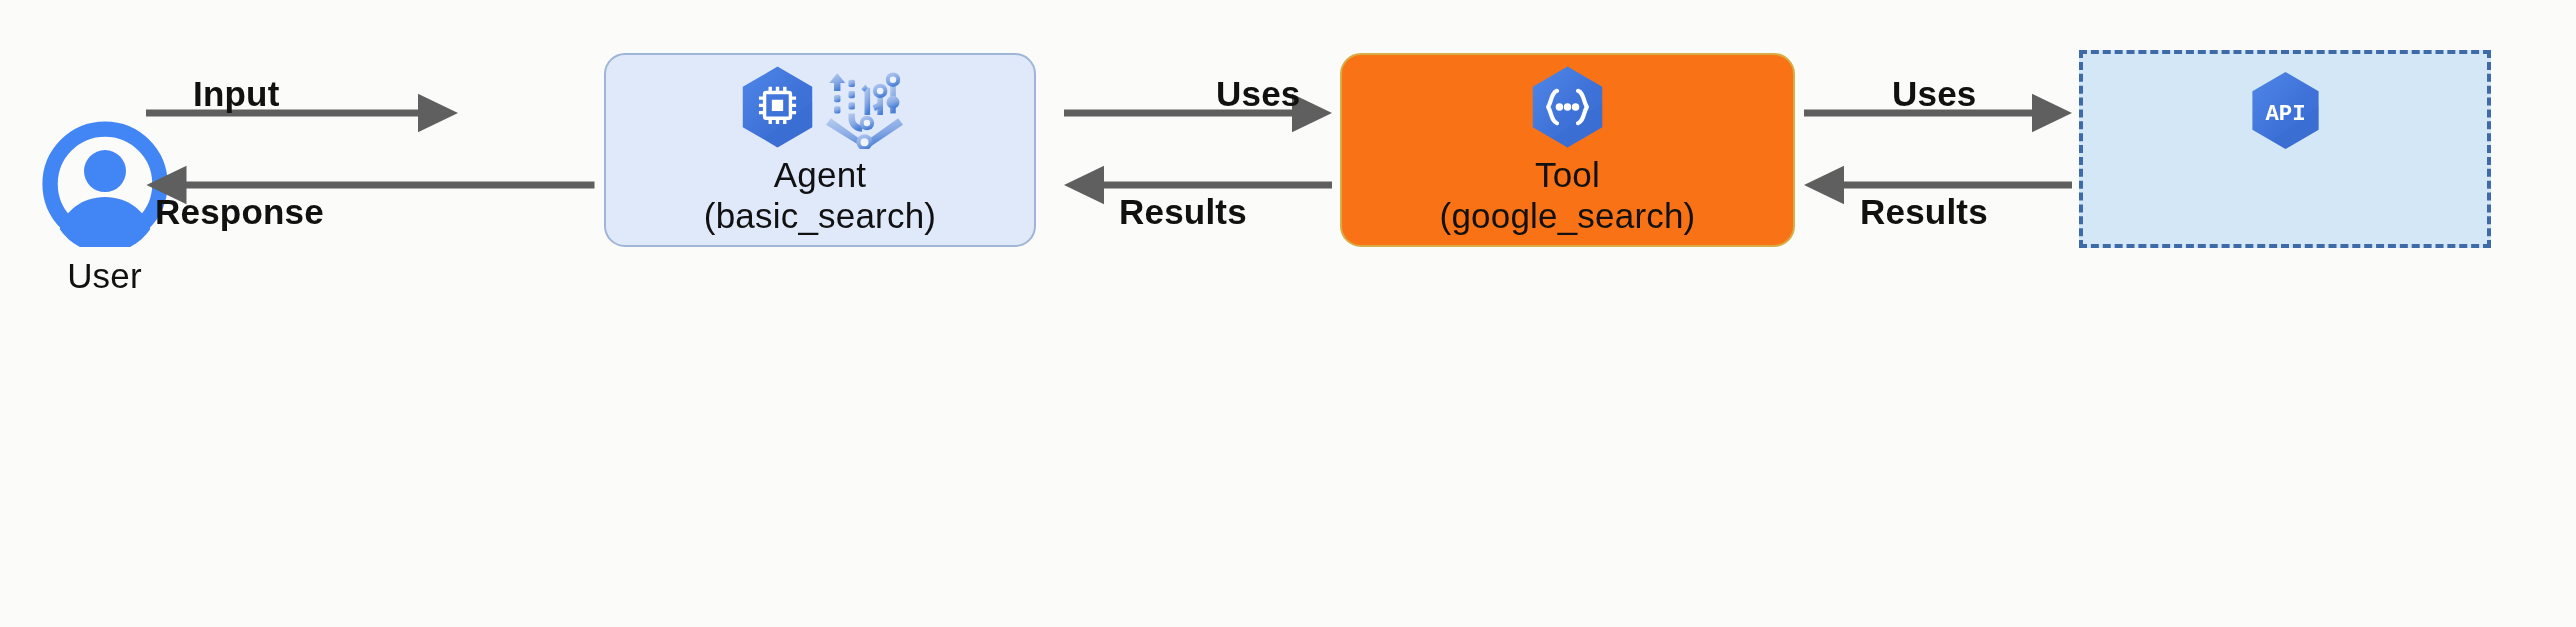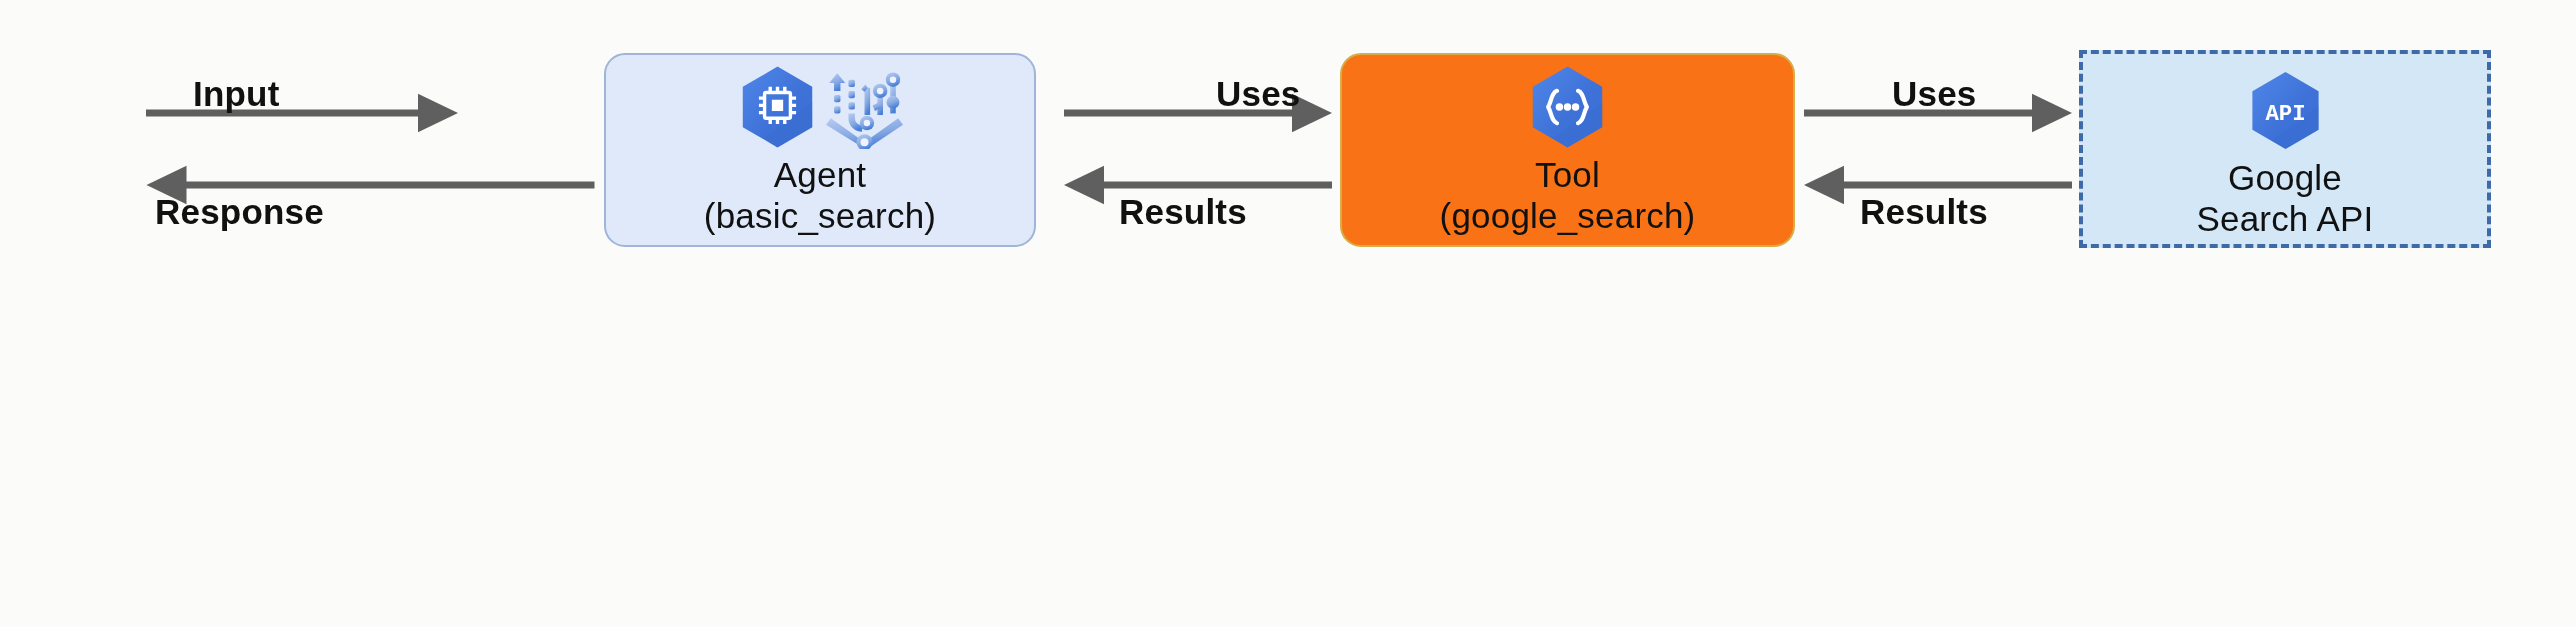--- a/index.html
+++ b/index.html
@@ -79,20 +79,30 @@
   .lbl-uses     {left:1216px;top:74px;}
   .lbl-results1 {left:1119px;top:192px;}
   .lbl-calls    {left:1892px;top:74px;}
   .lbl-results2 {left:1860px;top:192px;}
 </style>
 </head>
 <body>
 
 <div id="canvas">
 
+  <div class="node user-actor">
+    <div class="user-avatar">
+      <svg width="126" height="126" viewBox="0 0 156 156" aria-hidden="true">
+        <circle cx="78" cy="78" r="68" fill="none" stroke="#4285f4" stroke-width="19"></circle>
+        <circle cx="78" cy="62" r="26" fill="#4285f4"></circle>
+        <path d="M78 94c-28 0-50 17-56 40a68 68 0 0 0 112 0c-6-23-28-40-56-40z" fill="#4285f4"></path>
+      </svg>
+    </div>
+    <div class="user-label">User</div>
+  </div>
 
   <div class="box box-agent">
     <div class="box-icons">
 
       <span>
         <svg width="81" height="84" viewBox="0 0 100 104" aria-hidden="true">
           <defs>
             <linearGradient id="hexgA" x1="0" y1="0" x2="1" y2="1">
               <stop offset="0" stop-color="#4f87e8"></stop>
               <stop offset="0.55" stop-color="#3f72d8"></stop>
@@ -194,22 +204,20 @@
               <stop offset="0.55" stop-color="#3f72d8"></stop>
               <stop offset="1" stop-color="#3b6fd4"></stop>
             </linearGradient>
           </defs>
           <path d="M50 2 L93 27 L93 77 L50 102 L7 77 L7 27 Z" fill="url(#hexgC)"></path>
           <path d="M93 46 L93 77 L50 102 L32 91 Z" fill="#3567c9" opacity=".25"></path>
           <text x="50" y="64" text-anchor="middle" font-family="'Liberation Mono','DejaVu Sans Mono',monospace" font-size="29" font-weight="700" fill="#ffffff">API</text>
         </svg>
       </span>
     </div>
-    <div class="box-title">Google
-Search API</div>
   </div>
 
   <div class="edge edge-input">
     <svg width="314" height="48" viewBox="0 0 390 60">
       <line x1="0" y1="30" x2="348" y2="30" stroke="#5f5f5f" stroke-width="9"></line>
       <polygon points="390,30 340,6 340,54" fill="#5f5f5f"></polygon>
     </svg>
   </div>
   <div class="edge-label lbl-input">Input</div>
 

